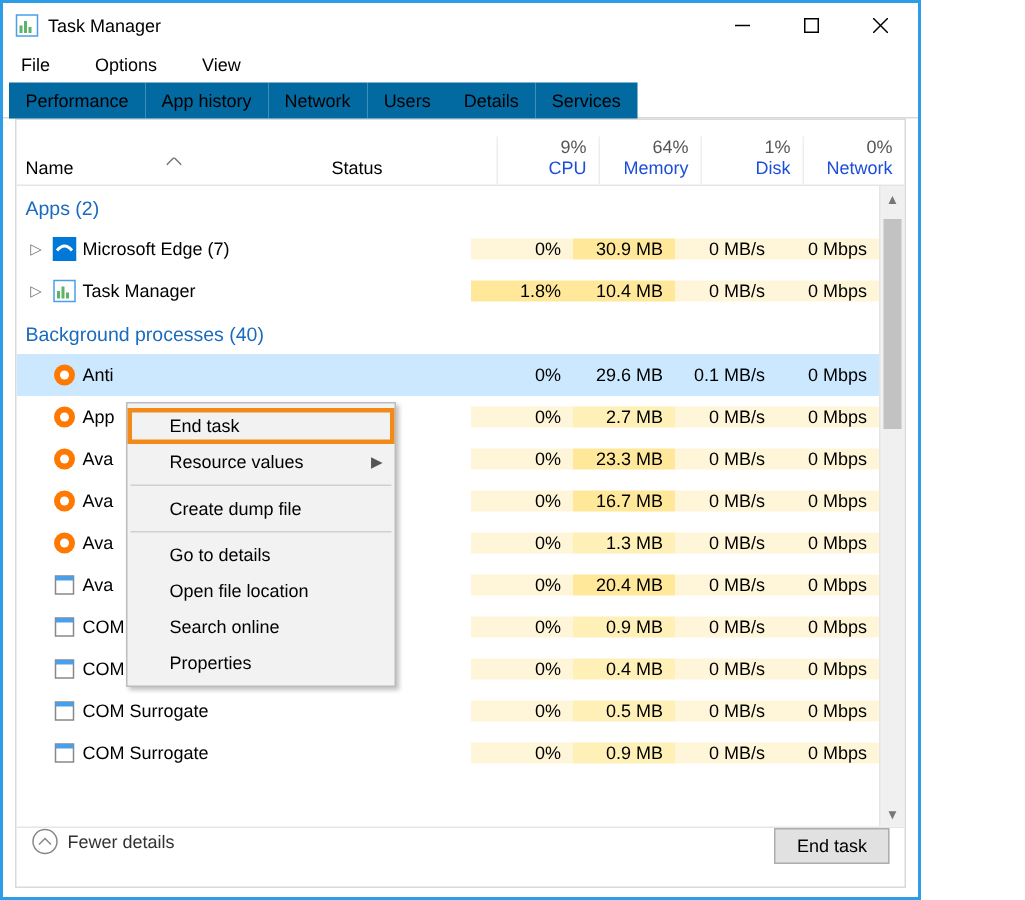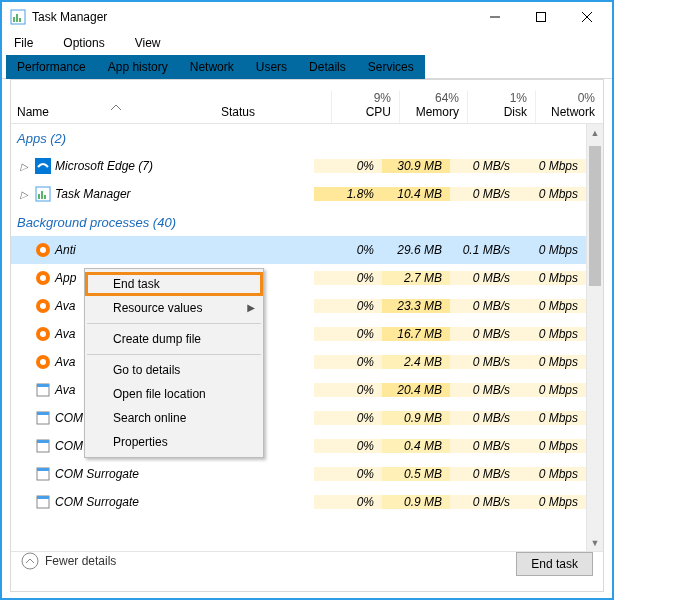--- a/index.html
+++ b/index.html
@@ -15,22 +15,22 @@
   .tabs { display: flex; border-bottom: 1px solid #d9d9d9; font-size: 12px; padding-left: 4px; }
   .tab { padding: 4px 10px 5px; border: 1px solid transparent; border-bottom: none; position: relative; top: 1px; background:#0369a1;}
   .tab.active { border-color: #d9d9d9; border-bottom: 1px solid #fff; background: #fff; }
   .content-border { margin: 0 8px 6px; border: 1px solid #d9d9d9; flex: 1; display: flex; flex-direction: column; overflow: hidden; }
   .header-row { display: flex; border-bottom: 1px solid #e5e5e5; font-size: 12px; height: 44px; align-items: flex-end; }
   .col-name { flex: 1; padding: 0 6px 4px; position: relative; }
   .sort-caret { position: absolute; top: 0; left: 50%; transform: translateX(-50%); }
   .col-status { width: 110px; padding-bottom: 4px; }
   .col-metric { width: 68px; text-align: right; padding: 0 8px 4px; border-left: 1px solid #eee; }
   .col-metric .pct { display:block; color:#555; }
-  .col-metric .lbl { display:block; color:#000000; }
-  .scroll-area { flex: 1; overflow: hidden; position: relative; display:flex;font-style:italic; }
+  .col-metric .lbl { display:block; color:#1d4ed8; }
+  .scroll-area { flex: 1; overflow: hidden; position: relative; display:flex; }
   .rows { flex:1; }
   .scrollbar { width:17px; background:#f0f0f0; border-left:1px solid #e5e5e5; position:relative;}
   .scrollbar .thumb { position:absolute; left:2px; right:2px; top:22px; height:140px; background:#c2c2c2;}
   .scrollbar .arrow { position:absolute; left:0; right:0; height:17px; display:flex;align-items:center;justify-content:center;color:#777;font-size:9px;}
   .row { display: flex; align-items: center; height: 28px; font-size: 12px; }
   .cell-name { flex: 1; display: flex; align-items: center; padding-left: 6px; gap: 4px; }
   .cell-status { width: 110px; }
   .cell-m { width: 68px; text-align: right; padding-right: 8px; }
   .grp { color: #1a6bbd; font-size: 13px; padding: 4px 0 4px 6px; height:28px;display:flex;align-items:center; }
   .expand { width: 14px; text-align: center; color: #777; font-size:10px;}
@@ -265,21 +265,21 @@
               <span class="appicon">
                 <svg width="16" height="16">
                   <circle cx="8" cy="8" r="7" fill="#ff7800"></circle>
                   <circle cx="8" cy="8" r="3" fill="#fff"></circle>
                 </svg>
               </span>
               <span>Ava</span>
             </div>
           <div class="cell-status"></div>
           <div class="cell-m shade-cols">0%</div>
-          <div class="cell-m shade-mem0">2.4 MB</div>
+          <div class="cell-m shade-mem0">1.3 MB</div>
           <div class="cell-m shade-cols">0 MB/s</div>
           <div class="cell-m shade-cols">0 Mbps</div>
         </div>
         <div class="row">
           <div class="cell-name">
               <span class="expand"></span>
               <span class="appicon">
                 <svg width="16" height="16">
                   <rect x="2" y="2" width="12" height="12" fill="#fff" stroke="#888"></rect>
                   <rect x="2" y="2" width="12" height="3" fill="#4aa0e8"></rect>

